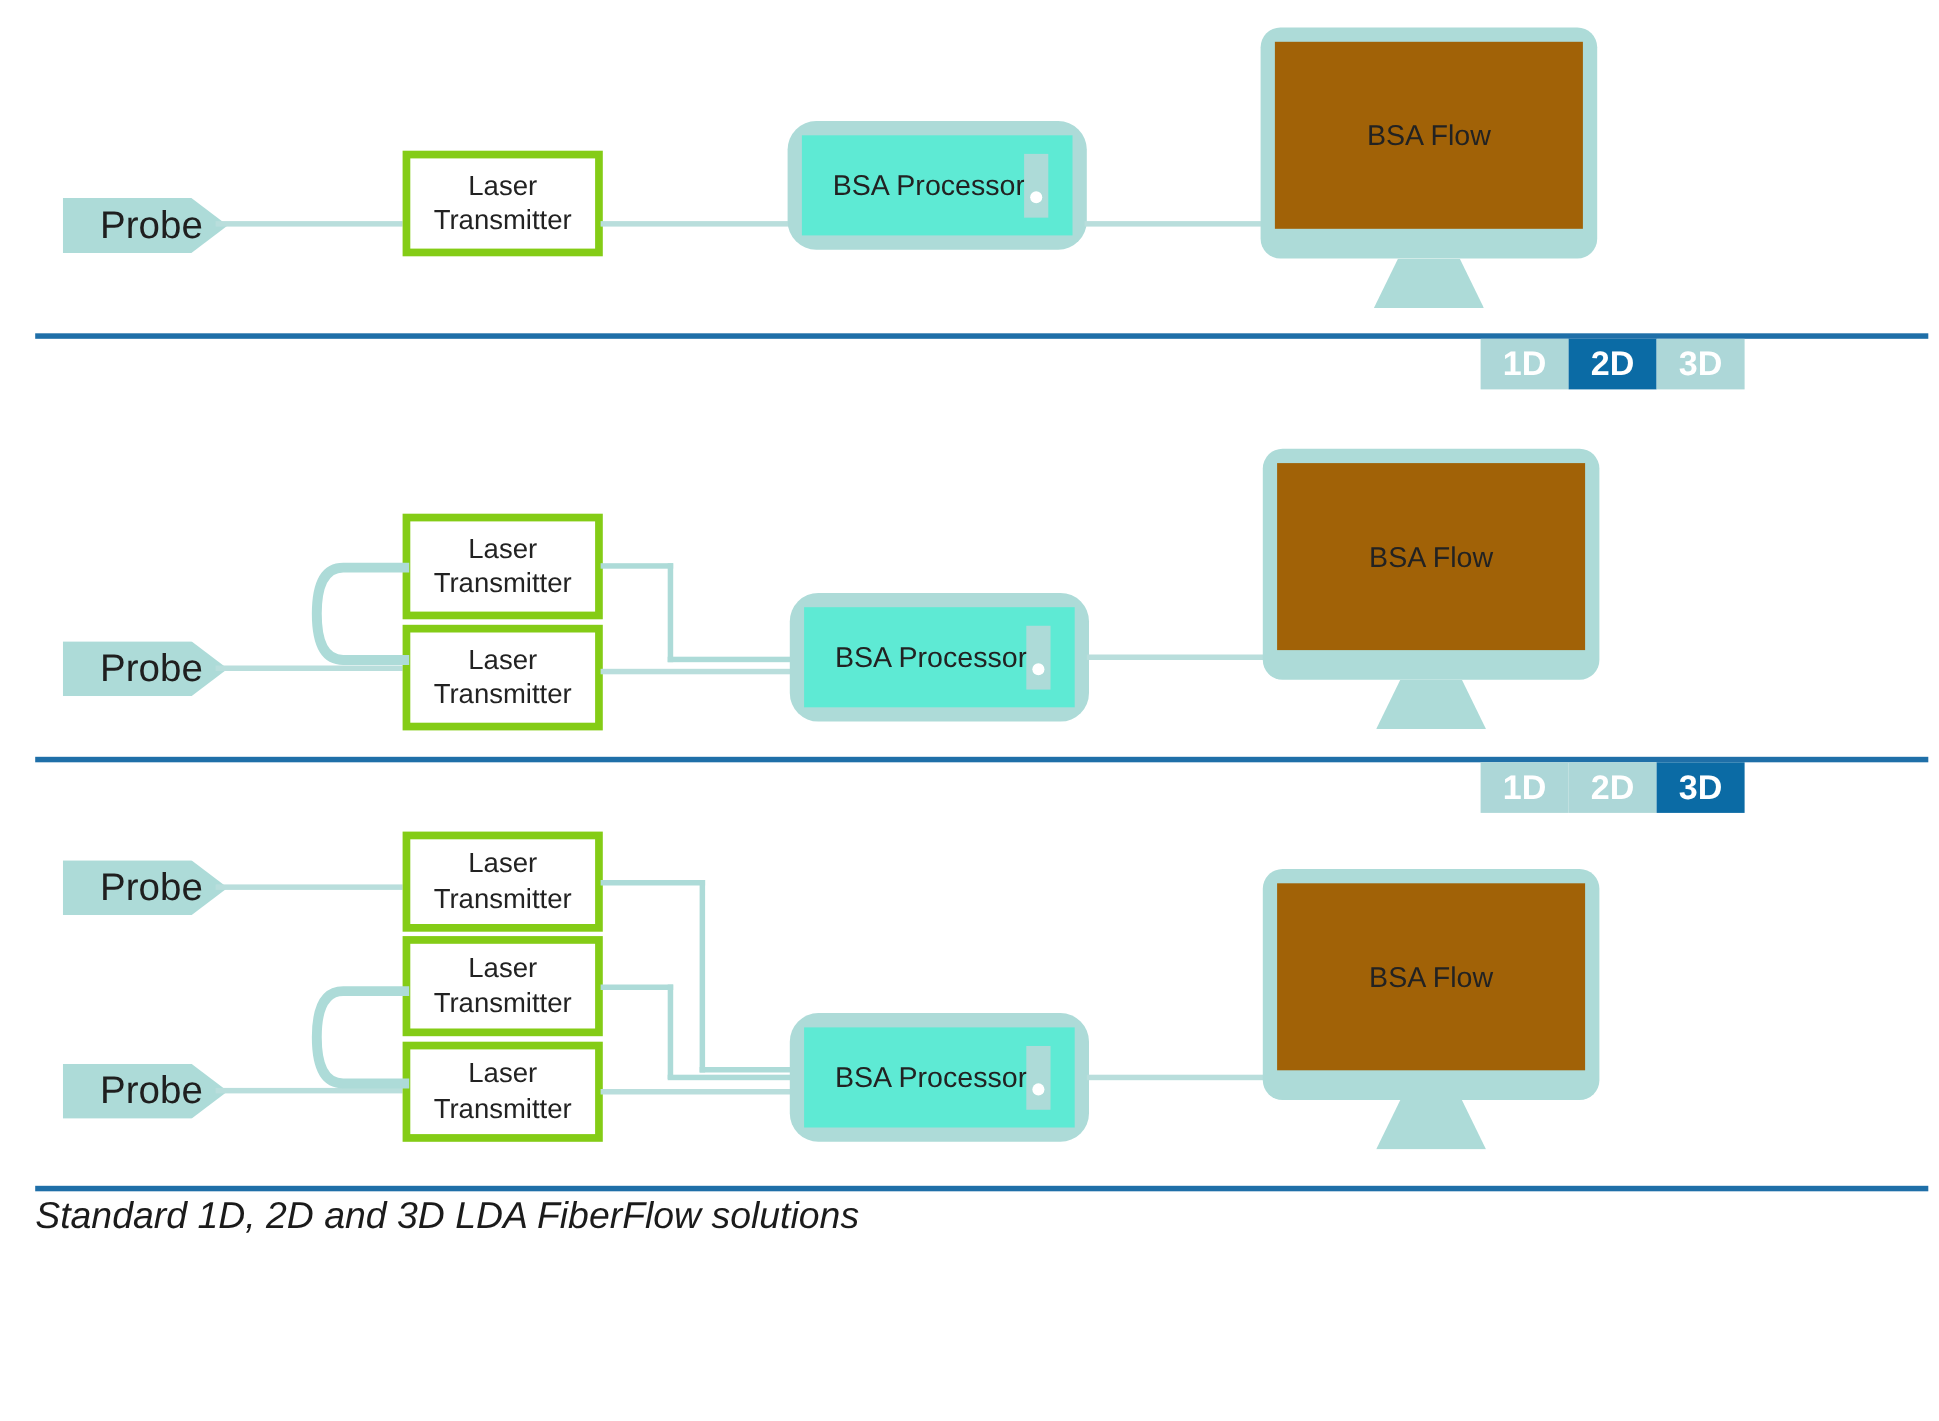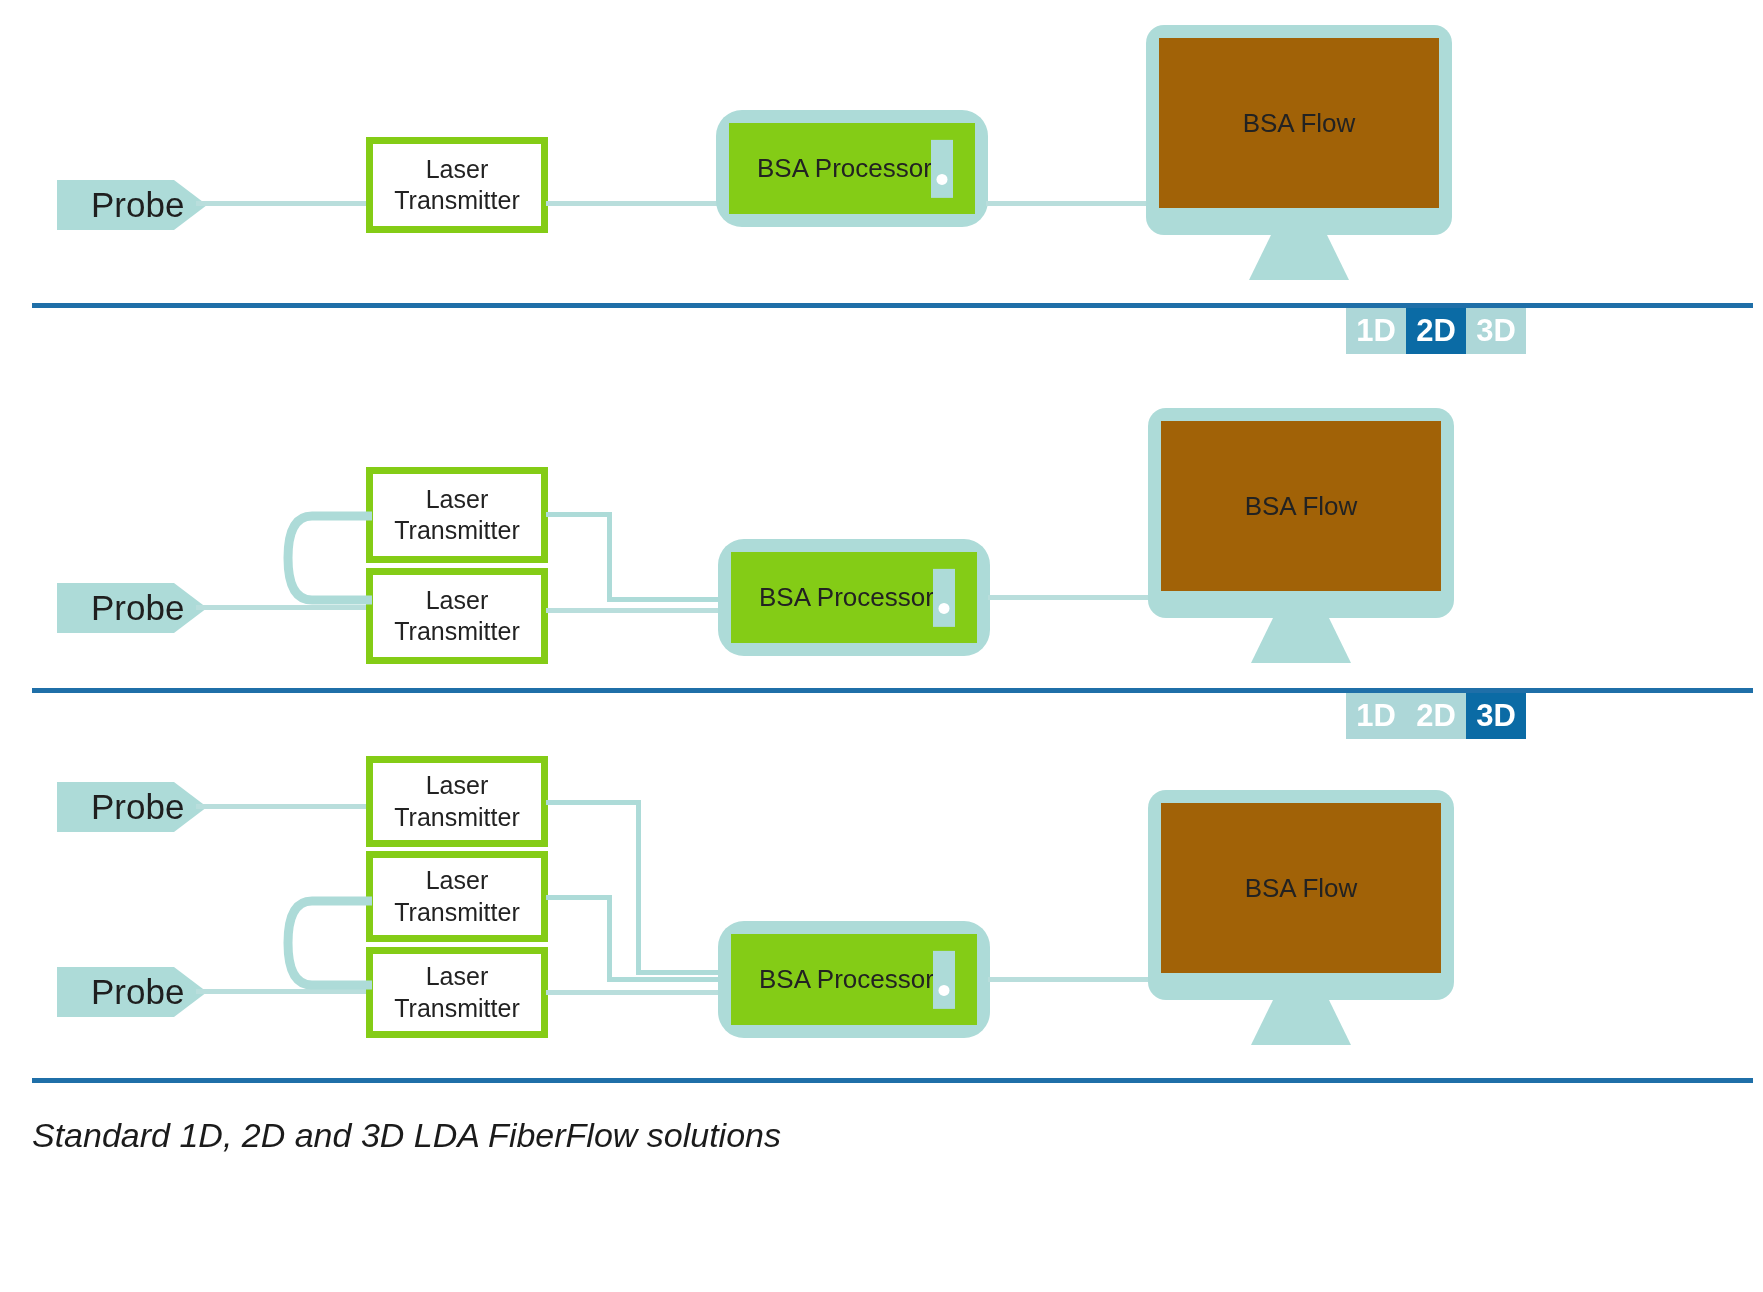--- a/index.html
+++ b/index.html
@@ -39,21 +39,21 @@
   }
 
   
   .bsa{
     background:#addbd8;
     border-radius:26px;
     display:flex;align-items:center;
     padding:13px;
   }
   .bsa-inner{
-    background:#84cc16;
+    background:#5eead4;
     flex:1;height:100%;
     display:flex;align-items:center;
     position:relative;
     padding-left:28px;
     font-size:26px;
     color:#222;
   }
   .bsa-strip{
     position:absolute;right:22px;top:50%;
     transform:translateY(-50%);
@@ -103,21 +103,21 @@
   .badge{
     position:absolute;
     display:flex;
     height:46px;
     font-size:31px;
     font-weight:bold;
     color:#ffffff;
   }
   .badge .seg{
     display:flex;align-items:center;justify-content:center;
-    width:60px;height:100%;
+    width:80px;height:100%;
     background:#add7d8;
   }
   .badge .seg.active{background:#0b6ba5;}
 
   
   .caption{
     position:absolute;
     font-size:34px;
     font-style:italic;
     color:#1b1b1b;
@@ -291,15 +291,15 @@
 
   <div class="monitor" style="left:1148px;top:790px;width:306px;height:210px;">
     <div class="mon-body" style="height:210px;"></div>
     <div class="mon-screen" style="left:13px;top:13px;width:280px;height:170px;">
       <span>BSA Flow</span>
     </div>
   </div>
   <div class="mon-stand" style="left:1251px;top:1000px;width:100px;height:45px;"></div>
 
   <div class="divider" style="top:1078px;"></div>
-  <div class="caption" style="left:32px;top:1116px;">Standard 1D, 2D and 3D LDA FiberFlow solutions</div>
+  <div class="caption" style="left:32px;top:1086px;">Standard 1D, 2D and 3D LDA FiberFlow solutions</div>
 
 </div>
 
 </body></html>

